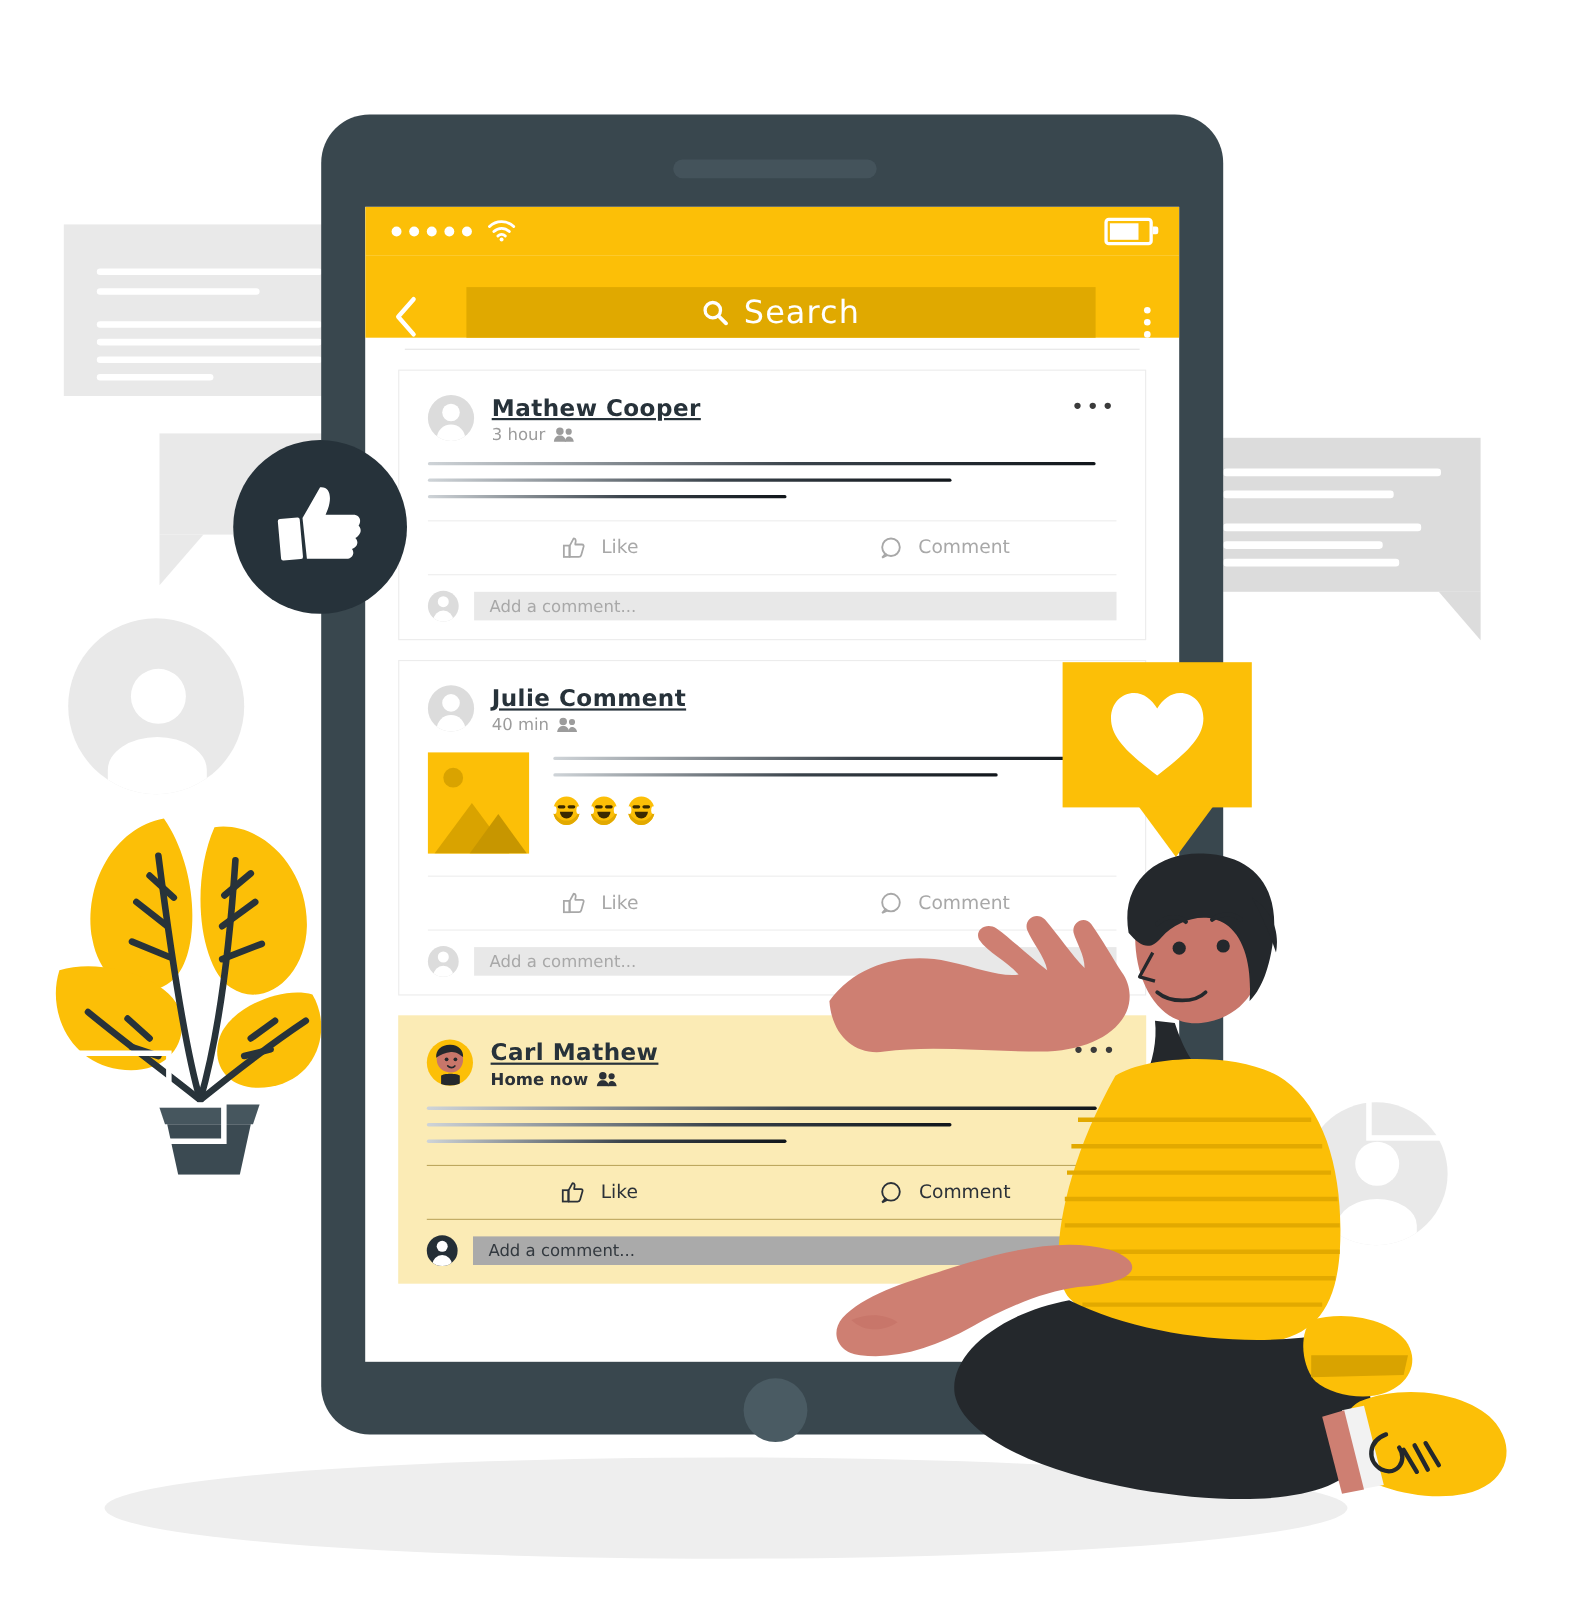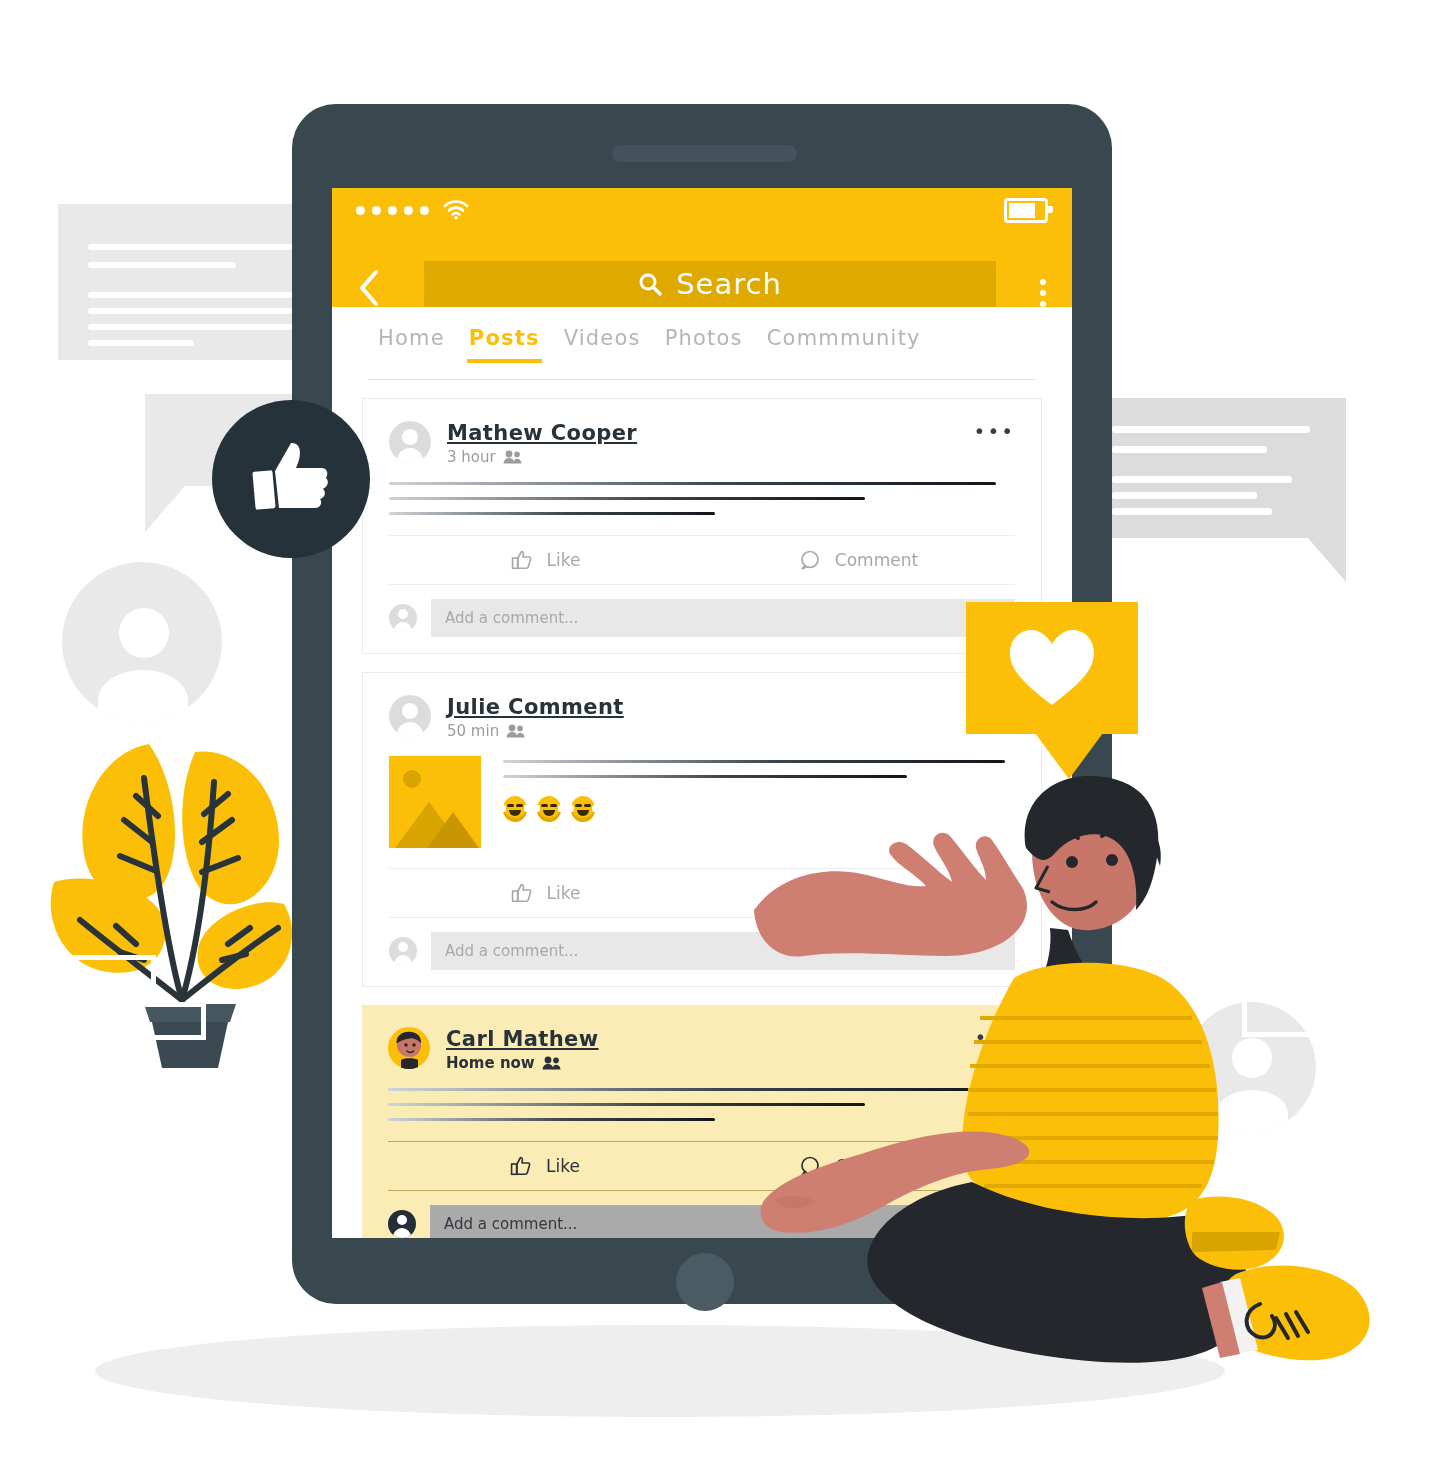--- a/index.html
+++ b/index.html
@@ -88,21 +88,21 @@
       margin-top:20px;height:48px;}
   .post.highlight .actions{border-color:#bda75e;}
   .act{flex:1;display:flex;align-items:center;justify-content:center;gap:14px;
       font-size:17px;color:#a8a8a8;}
   .post.highlight .act{color:#2b3138;}
   .cinput{display:flex;align-items:center;gap:14px;margin-top:14px;}
   .cav{width:28px;height:28px;border-radius:50%;background:#dcdcdc;position:relative;overflow:hidden;flex:none;}
   .post.highlight .cav{background:#242e36;}
   .cav .head{position:absolute;left:9px;top:5px;width:10px;height:10px;background:#fff;border-radius:50%;}
   .cav .body{position:absolute;left:5px;top:18px;width:18px;height:12px;background:#fff;border-radius:9px 9px 0 0;}
-  .cbox{flex:1;height:38px;background:#e8e8e8;display:flex;align-items:center;padding-left:14px;
+  .cbox{flex:1;height:26px;background:#e8e8e8;display:flex;align-items:center;padding-left:14px;
       font-size:15px;color:#a8a8a8;}
   .post.highlight .cbox{background:#aaaaaa;color:#33393f;}
 
   
   #thumbbadge{left:212px;top:400px;width:158px;height:158px;border-radius:50%;background:#26323a;
       display:flex;align-items:center;justify-content:center;}
   #heartbadge{left:966px;top:602px;width:172px;height:132px;background:#FCBF07;
       display:flex;align-items:center;justify-content:center;}
   #hearttail{left:1035px;top:733px;width:0;height:0;border-left:34px solid transparent;
       border-right:34px solid transparent;border-top:46px solid #FCBF07;}
@@ -210,27 +210,20 @@
       </svg>
       <span>Search</span>
     </div>
     <div class="kebab">
         <i></i>
         <i></i>
         <i></i>
       </div>
   </div>
 
-  <div class="tabs">
-    <div class="tab">Home</div>
-    <div class="tab active">Posts</div>
-    <div class="tab">Videos</div>
-    <div class="tab">Photos</div>
-    <div class="tab">Commmunity</div>
-  </div>
   <div class="tabs-rule"></div>
 
   <div class="post">
     <div class="phead">
       <div class="pav">
           <div class="head"></div>
           <div class="body"></div>
         </div>
       <div>
         <div class="pname">Mathew Cooper</div>
@@ -278,21 +271,21 @@
 
   <div class="post">
     <div class="phead">
       <div class="pav">
           <div class="head"></div>
           <div class="body"></div>
         </div>
       <div>
         <div class="pname">Julie Comment</div>
         <div class="pmeta">
-          <span>50 min</span>
+          <span>40 min</span>
           <svg width="19" height="14" viewBox="0 0 19 14">
             <circle cx="6" cy="4" r="3.4" fill="#9c9c9c"></circle>
               <path d="M0.5 13.5 C1 9.6 3.2 8 6 8 C8.8 8 11 9.6 11.5 13.5 Z" fill="#9c9c9c"></path>
             <circle cx="14" cy="4.4" r="2.8" fill="#9c9c9c"></circle>
               <path d="M10.5 13.5 C11 10.2 12.2 8.8 14 8.8 C16 8.8 18.2 10.2 18.6 13.5 Z" fill="#9c9c9c"></path>
           </svg>
         </div>
       </div>
       <div class="dots3" style="visibility:hidden;">•••</div>
     </div>

